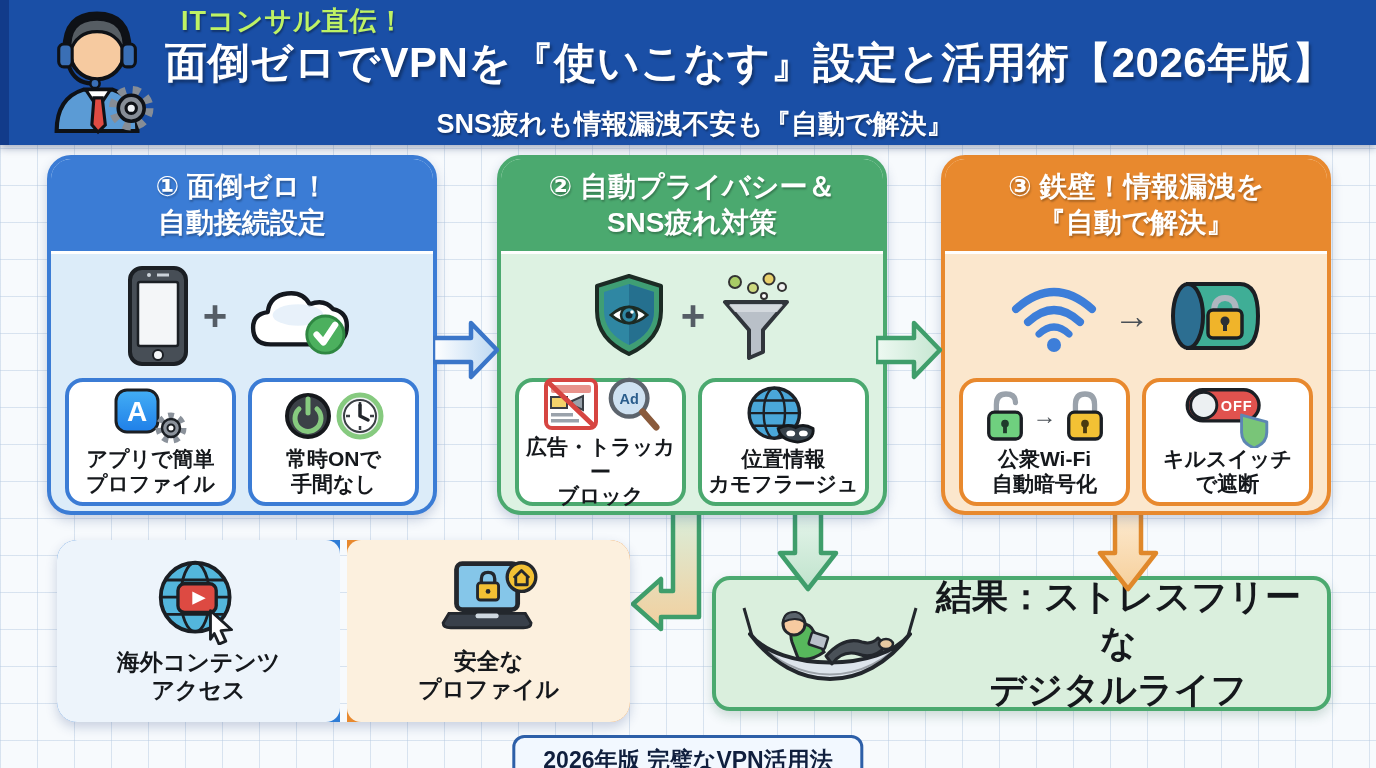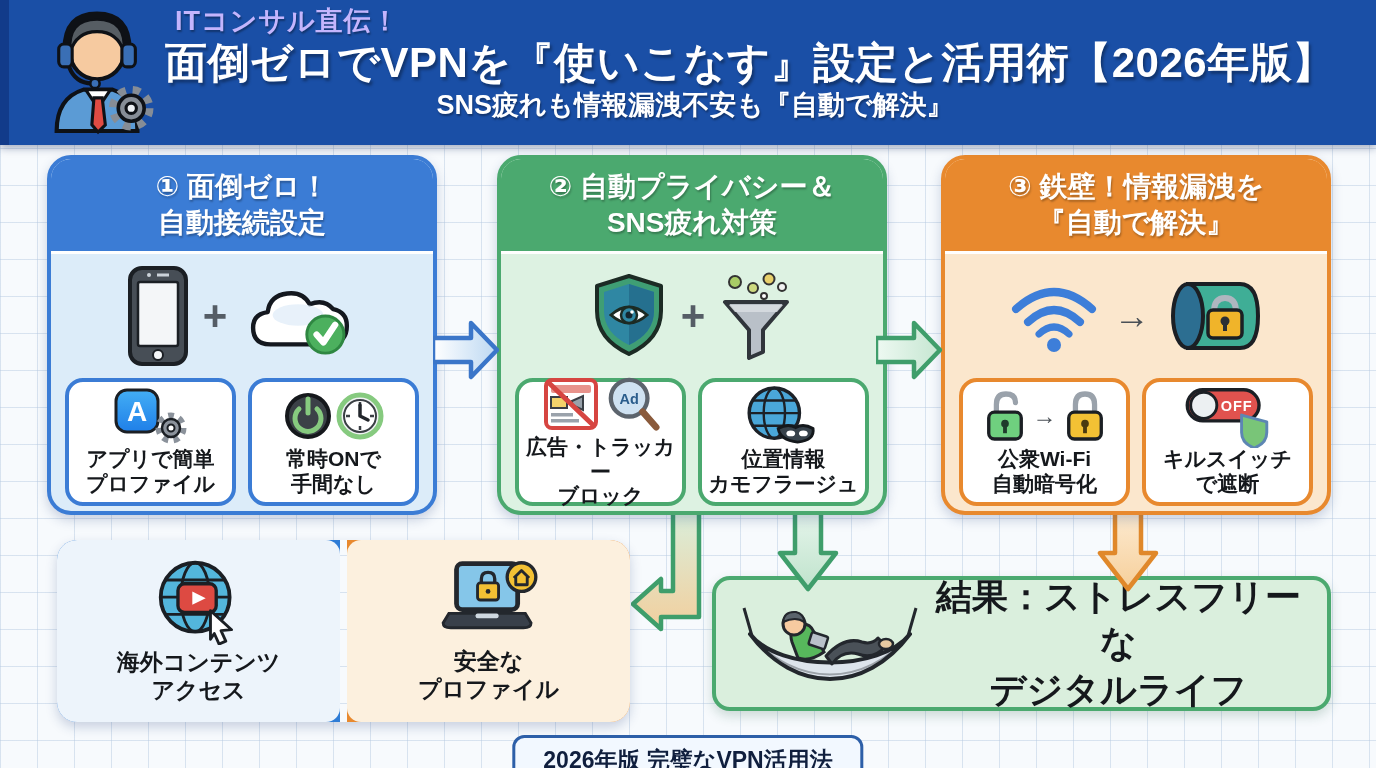--- a/index.html
+++ b/index.html
@@ -8,25 +8,25 @@
     background-color:#f7fafd;
     background-image:linear-gradient(rgba(185,203,226,.5) 1.5px,transparent 1.5px),
                      linear-gradient(90deg,rgba(185,203,226,.5) 1.5px,transparent 1.5px);
     background-size:37px 37px;}
   
   .header{position:absolute;left:0;top:0;width:1376px;height:145px;background:#1a4fa6;z-index:6;
     box-shadow:0 3px 8px rgba(10,30,80,.35);}
   .header::before{content:"";position:absolute;left:0;top:0;width:9px;height:145px;background:#123b8a;}
   .avatar-wrap{position:absolute;left:38px;top:8px;width:116px;height:128px;}
   .head-text{position:absolute;left:165px;top:3px;width:1200px;color:#fff;}
-  .kicker{font-size:27px;font-weight:900;color:#c4b5fd;letter-spacing:1px;margin-left:10px;
+  .kicker{font-size:27px;font-weight:900;color:#bef264;letter-spacing:1px;margin-left:16px;
     text-shadow:1px 2px 2px rgba(0,0,0,.35);}
   .title{font-size:42px;font-weight:900;line-height:1.12;letter-spacing:.5px;
     text-shadow:2px 3px 3px rgba(0,0,0,.35);}
-  .subtitle{font-size:27px;font-weight:800;text-align:center;margin-top:1px;width:1060px;
+  .subtitle{font-size:27px;font-weight:800;text-align:center;margin-top:20px;width:1060px;
     text-shadow:1px 2px 2px rgba(0,0,0,.35);}
   
   .step{position:absolute;top:155px;width:390px;height:360px;border:4px solid var(--c);
     border-radius:24px;background:var(--tint);box-sizing:border-box;z-index:3;overflow:hidden;
     box-shadow:0 5px 12px rgba(30,60,120,.22);}
   .step-head{height:92px;background:var(--c);border-bottom:3px solid #fff;color:#fff;
     display:flex;flex-direction:column;align-items:center;justify-content:center;
     font-size:28px;font-weight:900;line-height:1.28;text-align:center;
     text-shadow:1px 2px 2px rgba(0,0,0,.28);}
   .icon-row{height:112px;display:flex;align-items:center;justify-content:center;gap:14px;margin-top:6px;}

